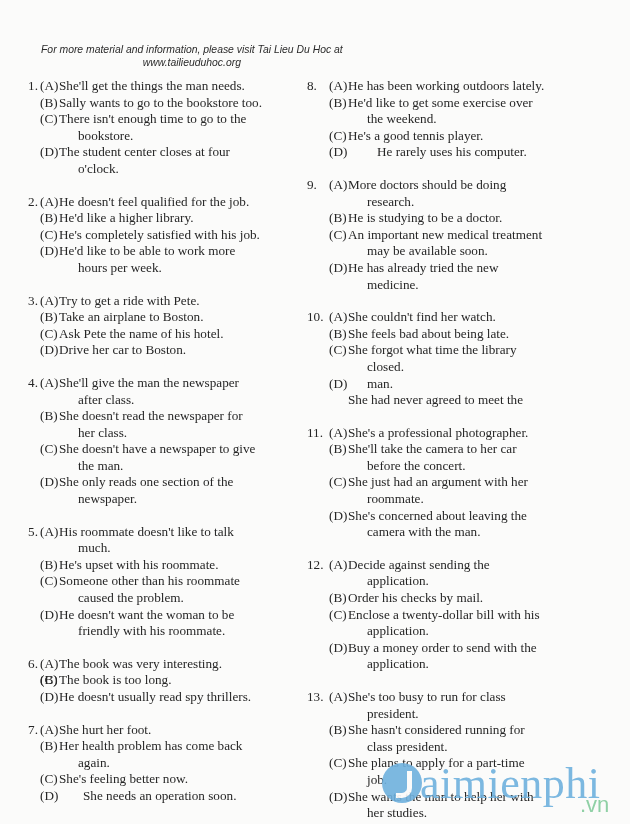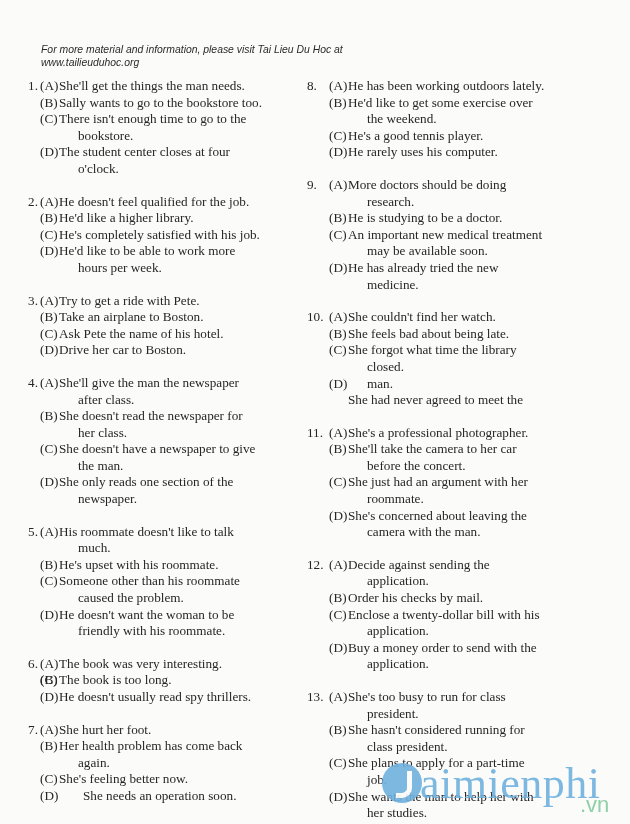--- a/index.html
+++ b/index.html
@@ -6,21 +6,21 @@
   body {
     width: 630px; height: 824px; overflow: hidden;
     background: #fbfbfa;
     position: relative;
     font-family: "Liberation Serif", "DejaVu Serif", serif;
     color: #262626;
   }
   .header {
     position: absolute; left: 41px; top: 43px;
     font-family: "Liberation Sans", "DejaVu Sans", sans-serif;
-    font-style: italic; font-size: 10.4px; line-height: 13px; color: #2a2a2a;
+    font-style: italic; font-size: 10.4px; line-height: 13px; color: #2a2a2a; text-align: center;
   }
   .col { position: absolute; top: 78px; }
   .col-left { left: 22px; width: 285px; }
   .col-right { left: 307px; width: 300px; }
   .q { margin: 0; }
   .opt {
     position: relative;
     font-size: 13.2px; line-height: 16.6px;
     padding-left: 56px;
     text-indent: 0;
@@ -227,21 +227,21 @@
         <span class="letter">(B)</span>
         <div style="margin-left: -19px;">He'd like to get some exercise over</div>
         <div>the weekend.</div>
       </div>
       <div class="opt">
         <span class="letter">(C)</span>
         <div style="margin-left: -19px;">He's a good tennis player.</div>
       </div>
       <div class="opt">
         <span class="letter">(D)</span>
-        <div style="margin-left: -19px;">He rarely uses his computer.</div>
+        <div style="margin-left: -19px; padding-left: 29px;">He rarely uses his computer.</div>
       </div>
     </div>
     <div class="gap"></div>
     <div class="q">
       <div class="opt">
         <span class="num">9.</span>
         <span class="letter">(A)</span>
         <div style="margin-left: -19px;">More doctors should be doing</div>
         <div>research.</div>
       </div>

